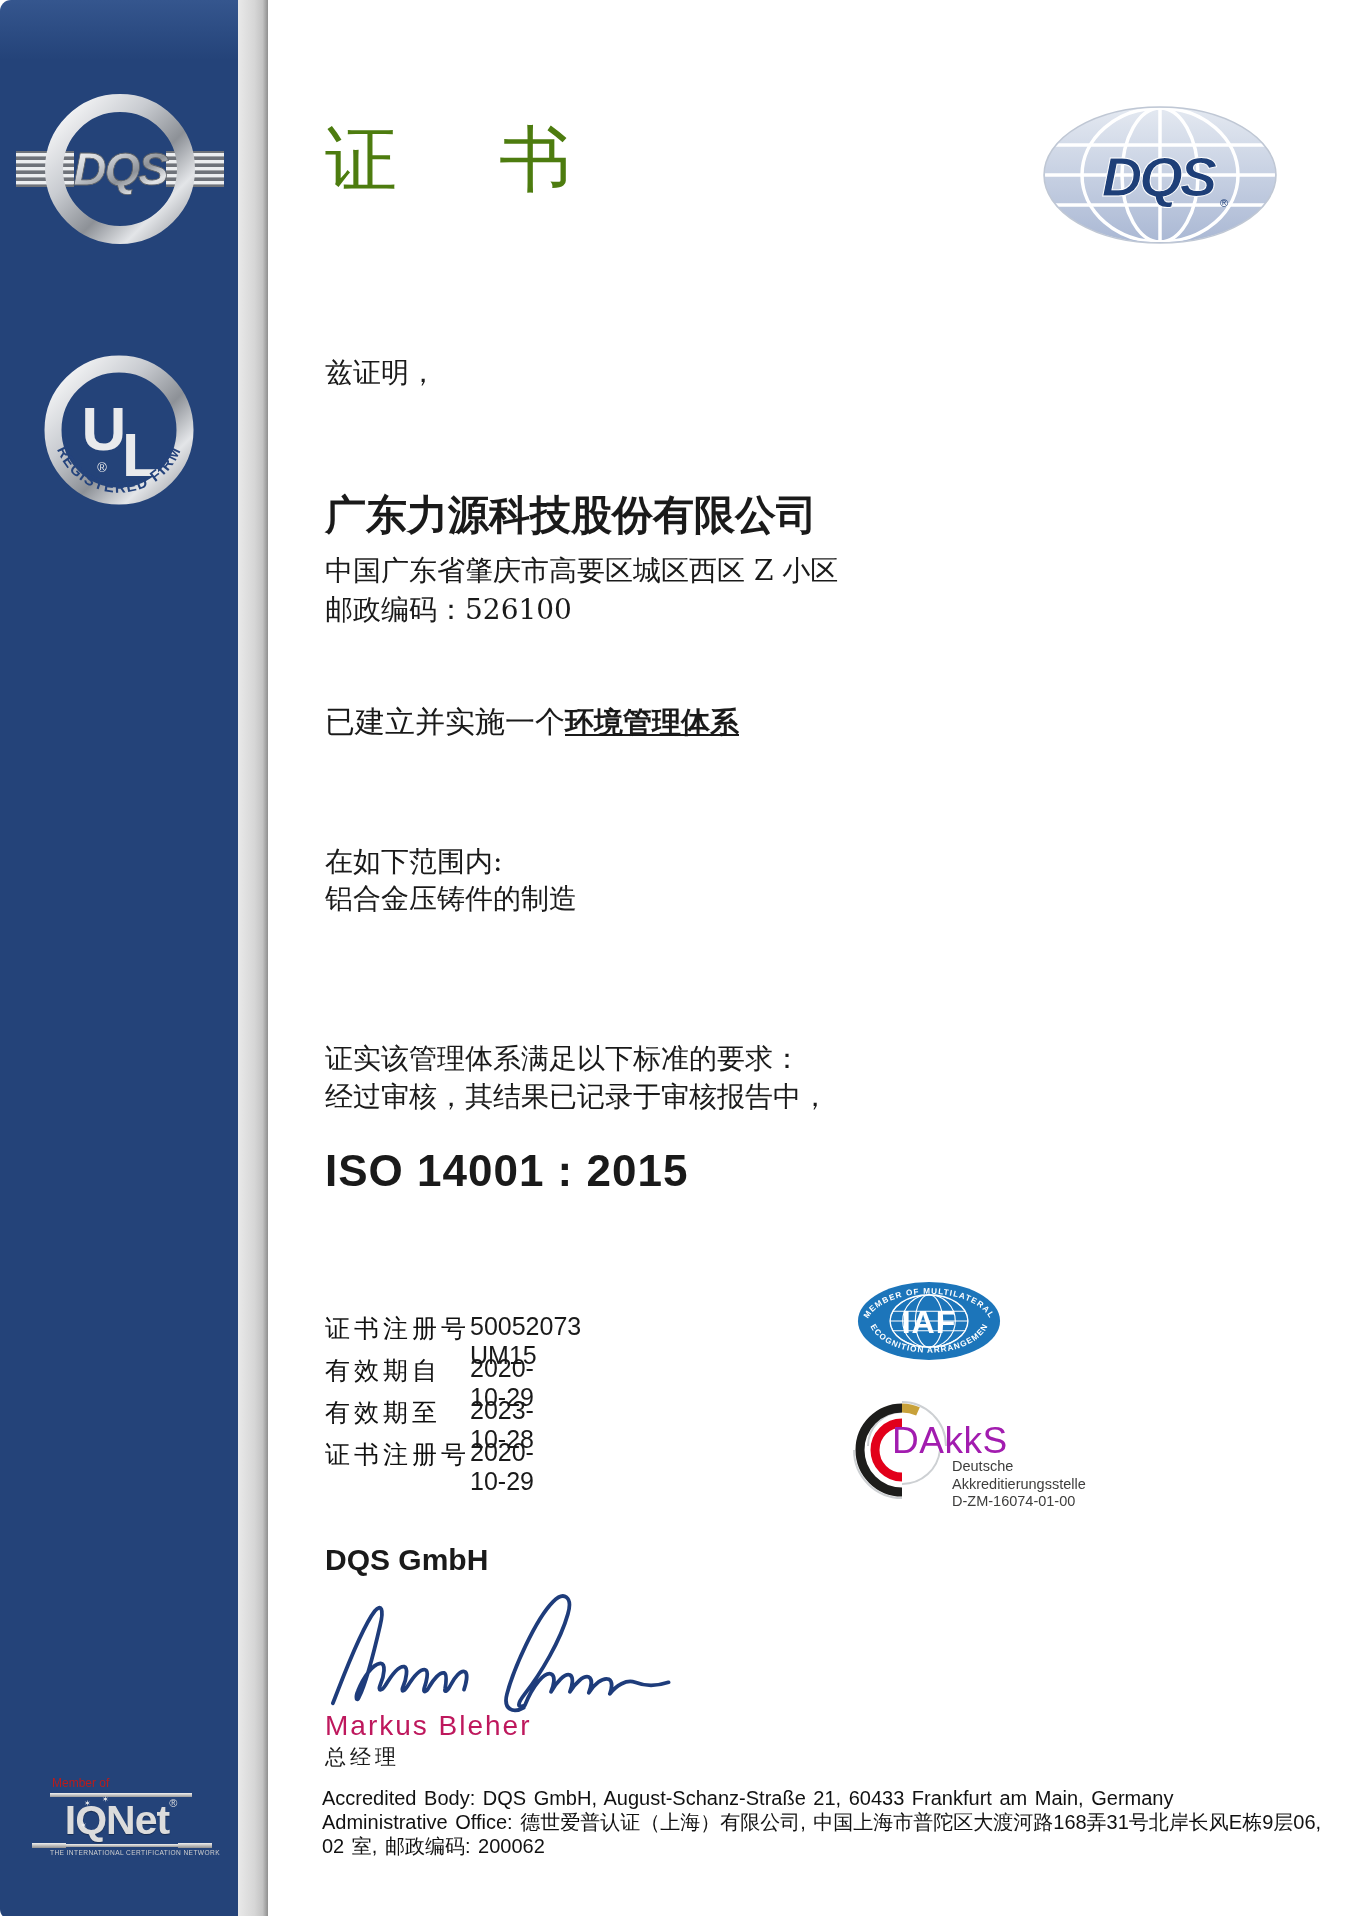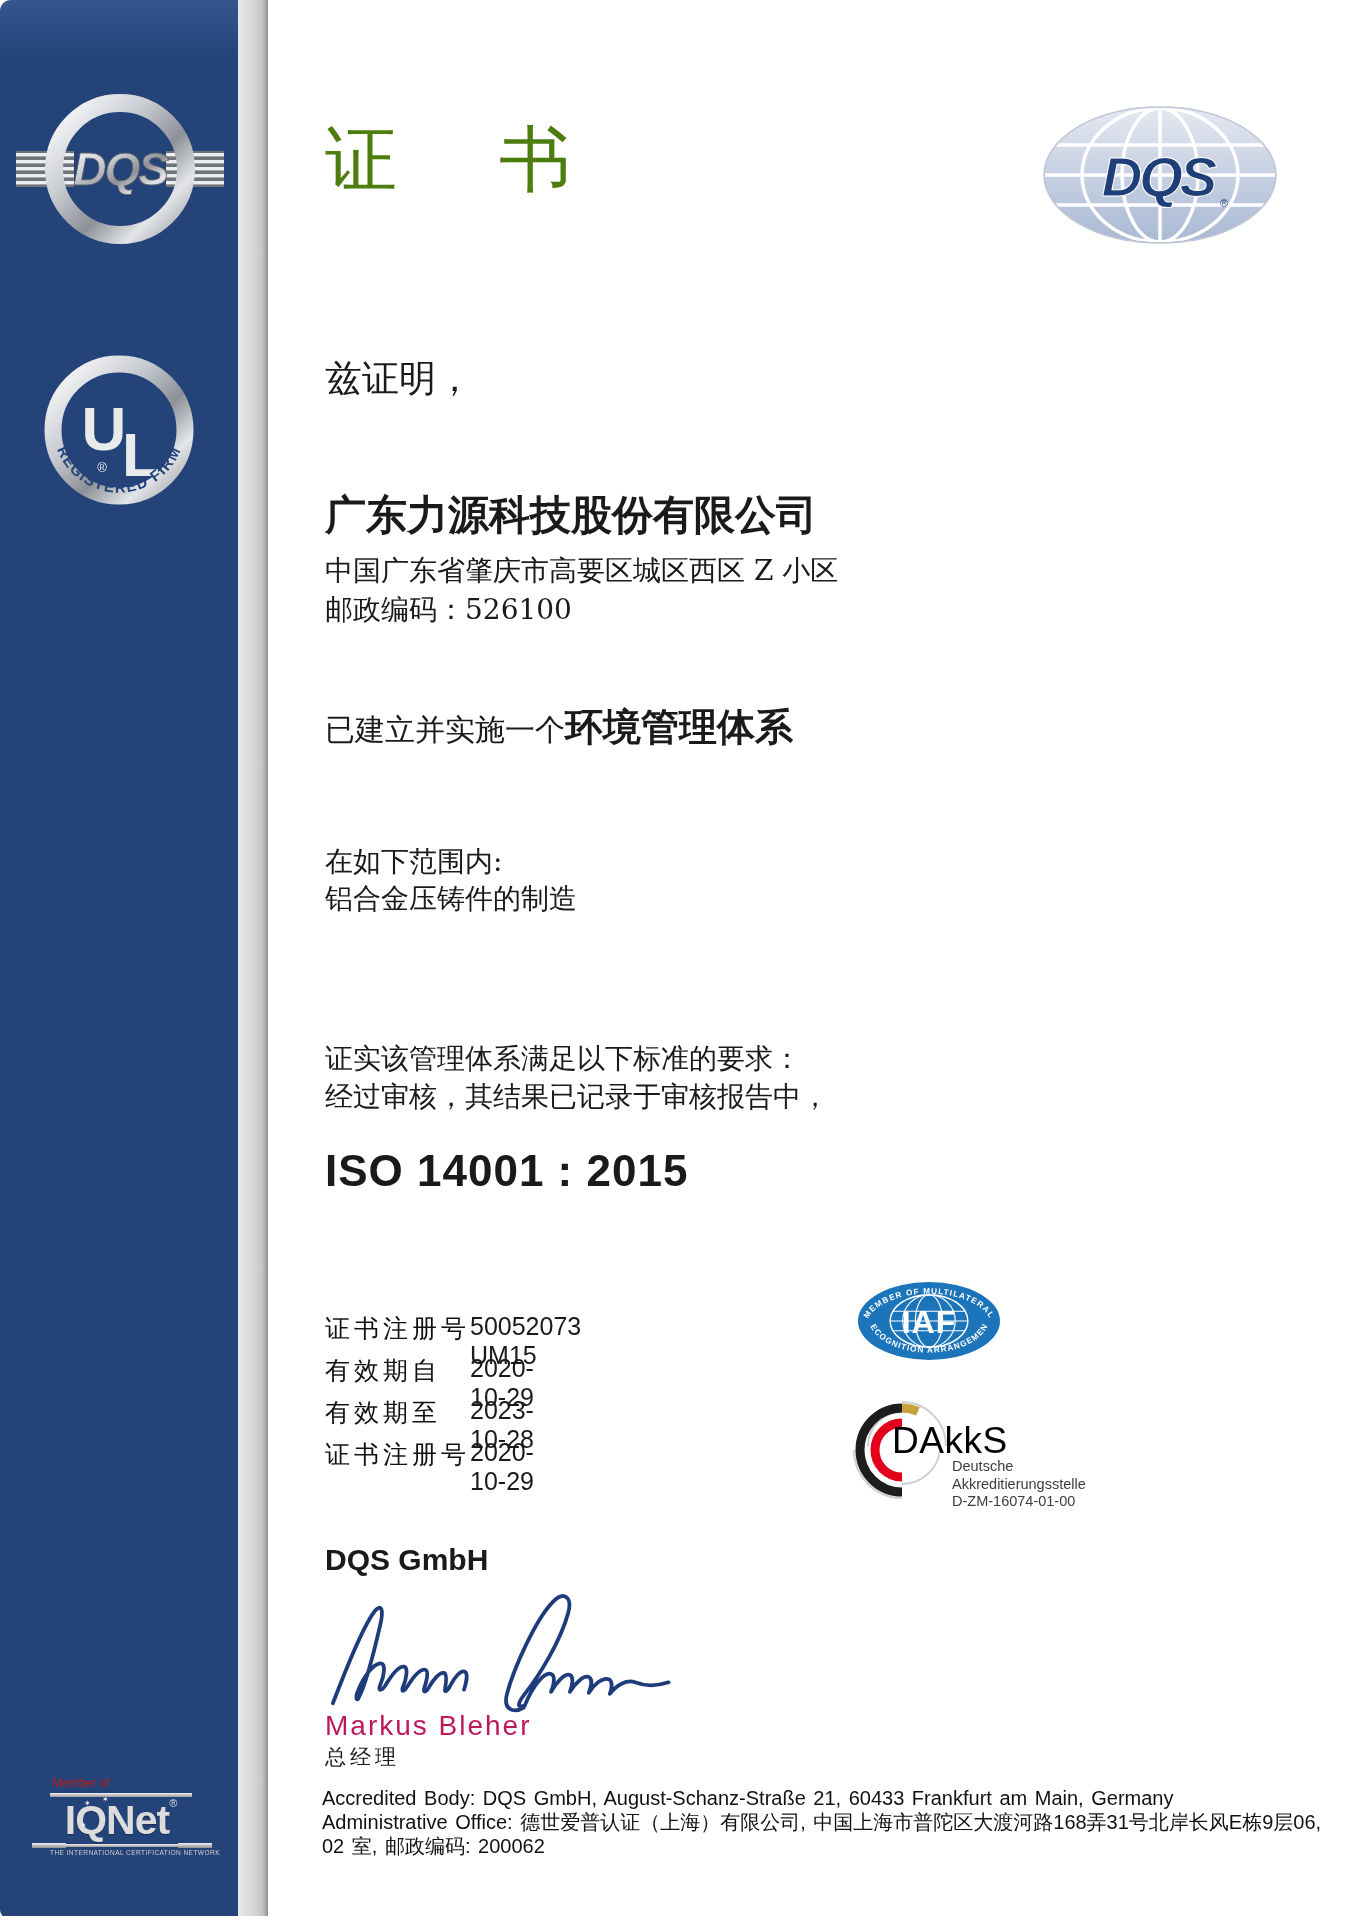--- a/index.html
+++ b/index.html
@@ -12,45 +12,45 @@
   .sidebar-edge{position:absolute;left:238px;top:0;width:30px;height:1916px;
            background:linear-gradient(90deg,#e9e9e9 0%,#d6d6d6 55%,#c3c3c3 82%,#8f8f8f 100%);}
 
   .svg-abs{position:absolute;}
 
   
   .serif{font-family:"DejaVu Serif","Liberation Serif",serif;}
   .cert-title{position:absolute;left:325px;top:112px;font-size:72px;color:#4d7c0f;
               font-family:"DejaVu Serif","Liberation Serif",serif;}
   .cert-title .gap{margin-right:102px;}
-  .intro{position:absolute;left:325px;top:354px;font-size:37px;text-align:right;}
+  .intro{position:absolute;left:325px;top:354px;font-size:28px;text-align:right;}
   .company-name{position:absolute;left:325px;top:488px;font-size:41px;font-weight:bold;
                 font-family:"Liberation Sans","DejaVu Sans",sans-serif;}
   .addr1{position:absolute;left:325px;top:552px;font-size:28px;}
   .addr2{position:absolute;left:325px;top:591px;font-size:28px;}
   .system{position:absolute;left:325px;top:702px;font-size:30px;}
-  .system b{font-size:38px;}
+  .system b{font-size:29px;text-decoration:underline;}
   .scope{position:absolute;left:325px;top:843px;font-size:28px;line-height:37px;}
   .audit{position:absolute;left:325px;top:1040px;font-size:28px;line-height:38px;}
   .standard{position:absolute;left:325px;top:1146px;font-size:44px;font-weight:bold;letter-spacing:1px;}
   .details{position:absolute;left:325px;top:1312px;}
   .detail-row{height:42px;font-size:25px;}
   .detail-label{display:inline-block;width:145px;letter-spacing:4px;
                 font-family:"DejaVu Serif","Liberation Serif",serif;color:#111;}
   .detail-value{position:absolute;left:145px;font-family:"Liberation Sans","DejaVu Sans",sans-serif;}
   .detail-row{position:relative;}
   .issuer{position:absolute;left:325px;top:1543px;font-size:30px;font-weight:bold;}
   .signer-name{position:absolute;left:325px;top:1710px;font-size:28px;letter-spacing:2px;color:#be185d;text-align:right;}
   .signer-title{position:absolute;left:325px;top:1743px;font-size:21px;letter-spacing:4px;}
   .footer{position:absolute;left:322px;top:1786px;width:1010px;font-size:20px;line-height:24px;color:#111;
           word-spacing:2px;}
 
   
   .dakks{position:absolute;left:852px;top:1398px;width:300px;height:115px;}
-  .dakks-name{position:absolute;left:40px;top:22px;font-size:37px;color:#000000;letter-spacing:0.5px;}
+  .dakks-name{position:absolute;left:40px;top:22px;font-size:37px;color:#a21caf;letter-spacing:0.5px;}
   .dakks-sub{position:absolute;left:100px;top:60px;font-size:14.5px;line-height:17.5px;color:#3d3d3c;}
 
   
   .iqnet{position:absolute;left:28px;top:1776px;width:188px;color:#d7d7d7;
          font-family:"Liberation Sans","DejaVu Sans",sans-serif;}
   .iqnet-member{margin-left:24px;font-size:12px;color:#b91c1c;}
   .iqnet-bar{height:4px;width:142px;margin:3px 0 0 22px;
              background:linear-gradient(180deg,#f2f2f2,#9a9a9a);}
   .iqnet-name-row{position:relative;margin-left:22px;width:142px;text-align:center;}
   .iqnet-name{font-size:41px;font-weight:bold;color:#dcdcdc;letter-spacing:-1px;

